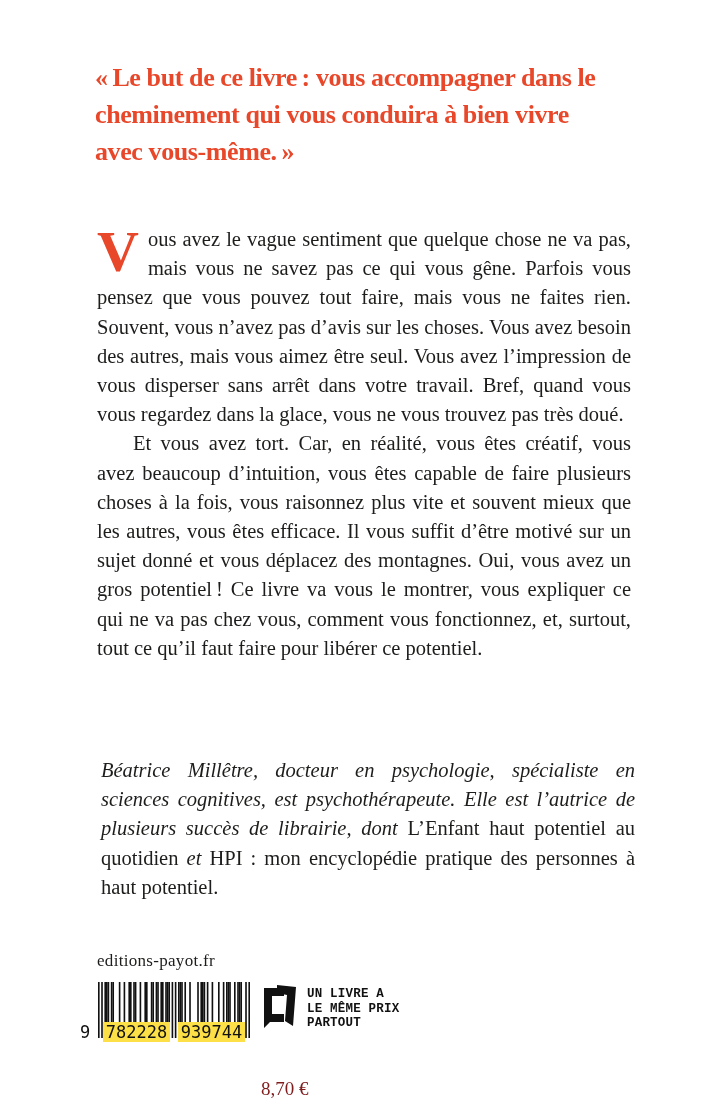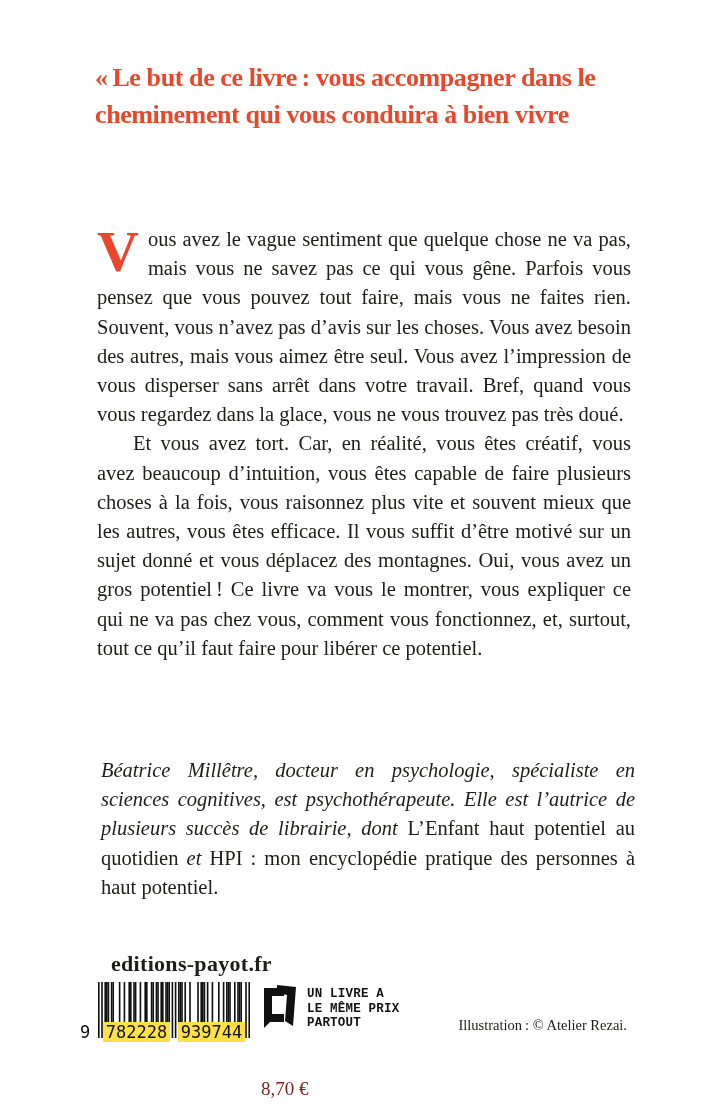--- a/index.html
+++ b/index.html
@@ -34,22 +34,22 @@
   .para-indent{text-indent:36px;}
   
   .bio{
     position:absolute;left:97px;top:752px;width:534px;
     font-size:20.5px;line-height:29.2px;text-align:justify;margin:4px;
   }
   .bio .it{font-style:italic;}
   .bio .rm{font-style:normal;}
   
   .site{
-    position:absolute;left:111px;top:951px;
-    font-weight:700;font-size:22px;letter-spacing:0.3px;
+    position:absolute;left:97px;top:951px;
+    font-weight:400;font-size:17px;letter-spacing:0.3px;
   }
   .barcode{position:absolute;left:98px;top:982px;width:152px;height:66px;}
   .barcode svg{display:block;}
   .bc-digit{
     position:absolute;top:40px;
     font-family:"DejaVu Sans Mono",monospace;
     font-size:17px;line-height:20px;color:#111;
     background:#fde047;
   }
   .bc-lead{left:-18px;background:transparent;}
@@ -70,20 +70,21 @@
   }
 </style>
 </head>
 <body>
 
 <div class="page" style="--accent: #e8472a;">
 
   <div class="quote">
     <div>« Le but de ce livre : vous accompagner dans le</div>
     <div>cheminement qui vous conduira à bien vivre</div>
+    <div>avec vous-même. »</div>
   </div>
 
   <div class="synopsis">
     <p><span class="dropcap">V</span><span>ous avez le vague sentiment que quelque chose ne va pas, mais vous ne savez pas ce qui vous gêne. Parfois vous pensez que vous pouvez tout faire, mais vous ne faites rien. Souvent, vous n’avez pas d’avis sur les choses. Vous avez besoin des autres, mais vous aimez être seul. Vous avez l’impression de vous disperser sans arrêt dans votre travail. Bref, quand vous vous regardez dans la glace, vous ne vous trouvez pas très doué.</span></p>
     <p class="para-indent">Et vous avez tort. Car, en réalité, vous êtes créatif, vous avez beaucoup d’intuition, vous êtes capable de faire plusieurs choses à la fois, vous raisonnez plus vite et souvent mieux que les autres, vous êtes efficace. Il vous suffit d’être motivé sur un sujet donné et vous déplacez des montagnes. Oui, vous avez un gros potentiel ! Ce livre va vous le montrer, vous expliquer ce qui ne va pas chez vous, comment vous fonctionnez, et, surtout, tout ce qu’il faut faire pour libérer ce potentiel.</p>
   </div>
 
   <p class="bio"><span class="it">Béatrice Millêtre, docteur en psychologie, spécialiste en sciences cognitives, est psychothérapeute. Elle est l’autrice de plusieurs succès de librairie, dont </span><span class="rm">L’Enfant haut potentiel au quotidien</span><span class="it"> et </span><span class="rm">HPI&nbsp;: mon encyclopédie pratique des personnes à haut potentiel.</span></p>
 
   <div class="site">editions-payot.fr</div>
@@ -153,16 +154,15 @@
     <div class="logo-text">
       <div>UN LIVRE A</div>
       <div>LE MÊME PRIX</div>
       <div>PARTOUT</div>
     </div>
   </div>
 
   <div class="price">8,70 €</div>
 
   <div class="credits">
-    <div>Illustration : © Atelier Rezai.</div>
   </div>
 
 </div>
 
 </body></html>

